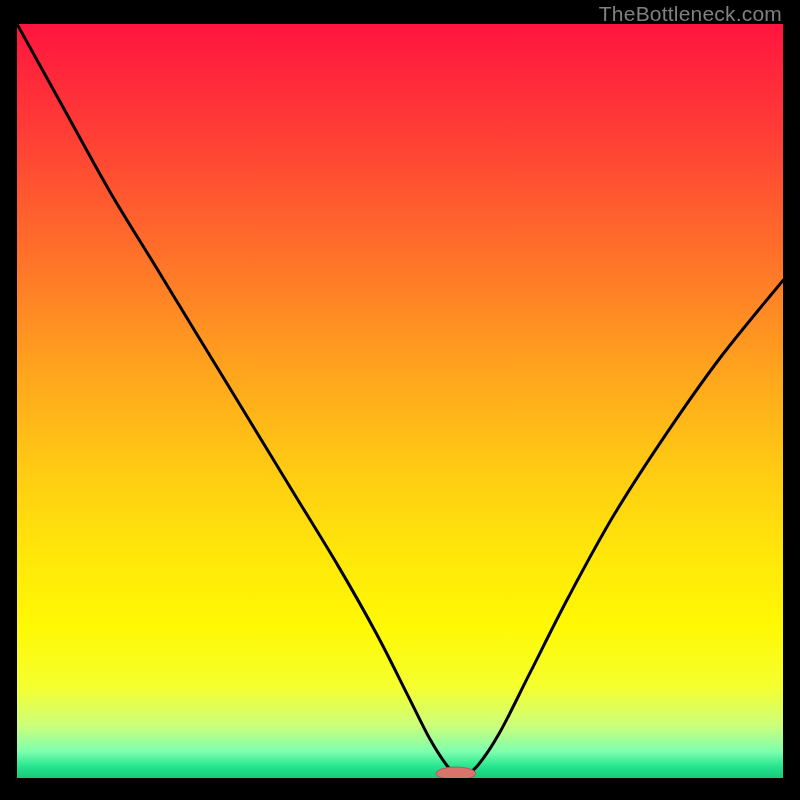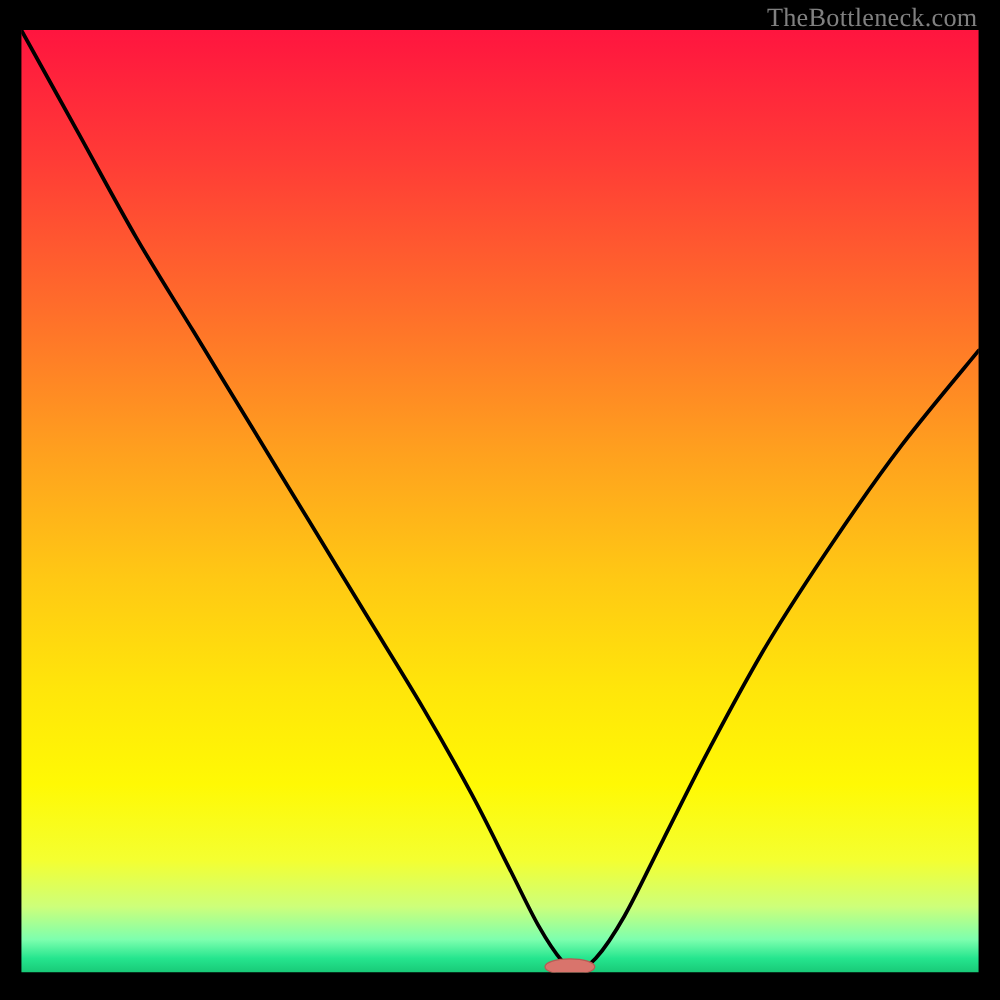--- a/index.html
+++ b/index.html
@@ -22,21 +22,21 @@
     position: absolute;
     left: 0;
     top: 0;
     width: 766px;
     height: 754px;
   }
   .watermark {
     position: absolute;
     top: 2px;
     right: 18px;
-    font-family: Liberation Serif, serif;
+    font-family: Liberation Sans, sans-serif;
     font-size: 21px;
     color: #808080;
     letter-spacing: 0.2px;
   }
   svg {
     display: block;
   }
 </style>
 </head>
 <body>

